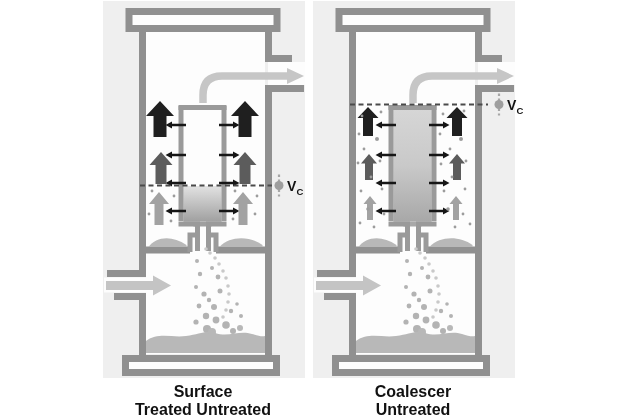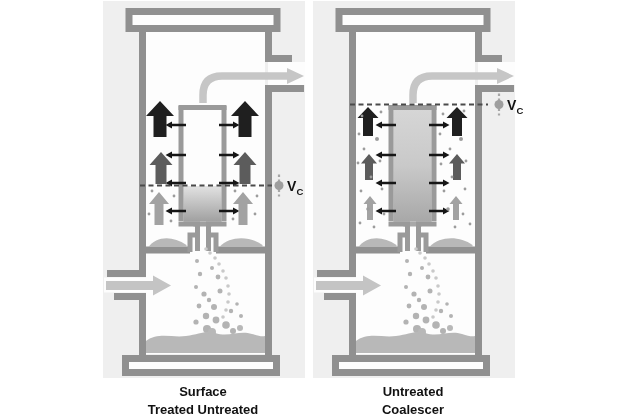--- a/index.html
+++ b/index.html
@@ -24,21 +24,21 @@
   .drop      {fill:#b3b3b3;}
   .streamdot {fill:#c9c9c9;}
   .finedot   {fill:#9c9c9c;}
   .dashline  {stroke:#4a4a4a;stroke-width:2;stroke-dasharray:5 3.5;fill:none;}
   .vc-drop   {fill:#9e9e9e;}
   .vc-osc    {stroke:#a6a6a6;stroke-width:2.2;stroke-dasharray:2.5 2.5;}
   .vc-main   {font:bold 14px "Liberation Sans",sans-serif;fill:#111;}
   .vc-sub    {font:bold 9.5px "Liberation Sans",sans-serif;fill:#111;}
 
   .caption{position:absolute;top:383px;width:200px;text-align:center;
-           font-weight:bold;font-size:13px;line-height:18px;color:#111;}
+           font-weight:bold;font-size:16px;line-height:18px;color:#111;}
   .caption-left{left:103px;}
   .caption-right{left:313px;}
 </style>
 </head>
 <body>
 
 <div id="stage">
 <svg id="diagram" width="630" height="420" viewBox="0 0 630 420">
   <defs>
     <linearGradient id="colGradL" x1="0" y1="0" x2="0" y2="1">
@@ -251,16 +251,16 @@
     <text class="vc-main" x="507" y="110">V</text>
     <text class="vc-sub" x="516.5" y="113.5">C</text>
   </g>
 </svg>
 
 <div class="caption caption-left">
   <div>Surface</div>
   <div>Treated Untreated</div>
 </div>
 <div class="caption caption-right">
+  <div>Coalescer</div>
   <div>Untreated</div>
-  <div>Coalescer</div>
 </div>
 </div>
 
 </body></html>

